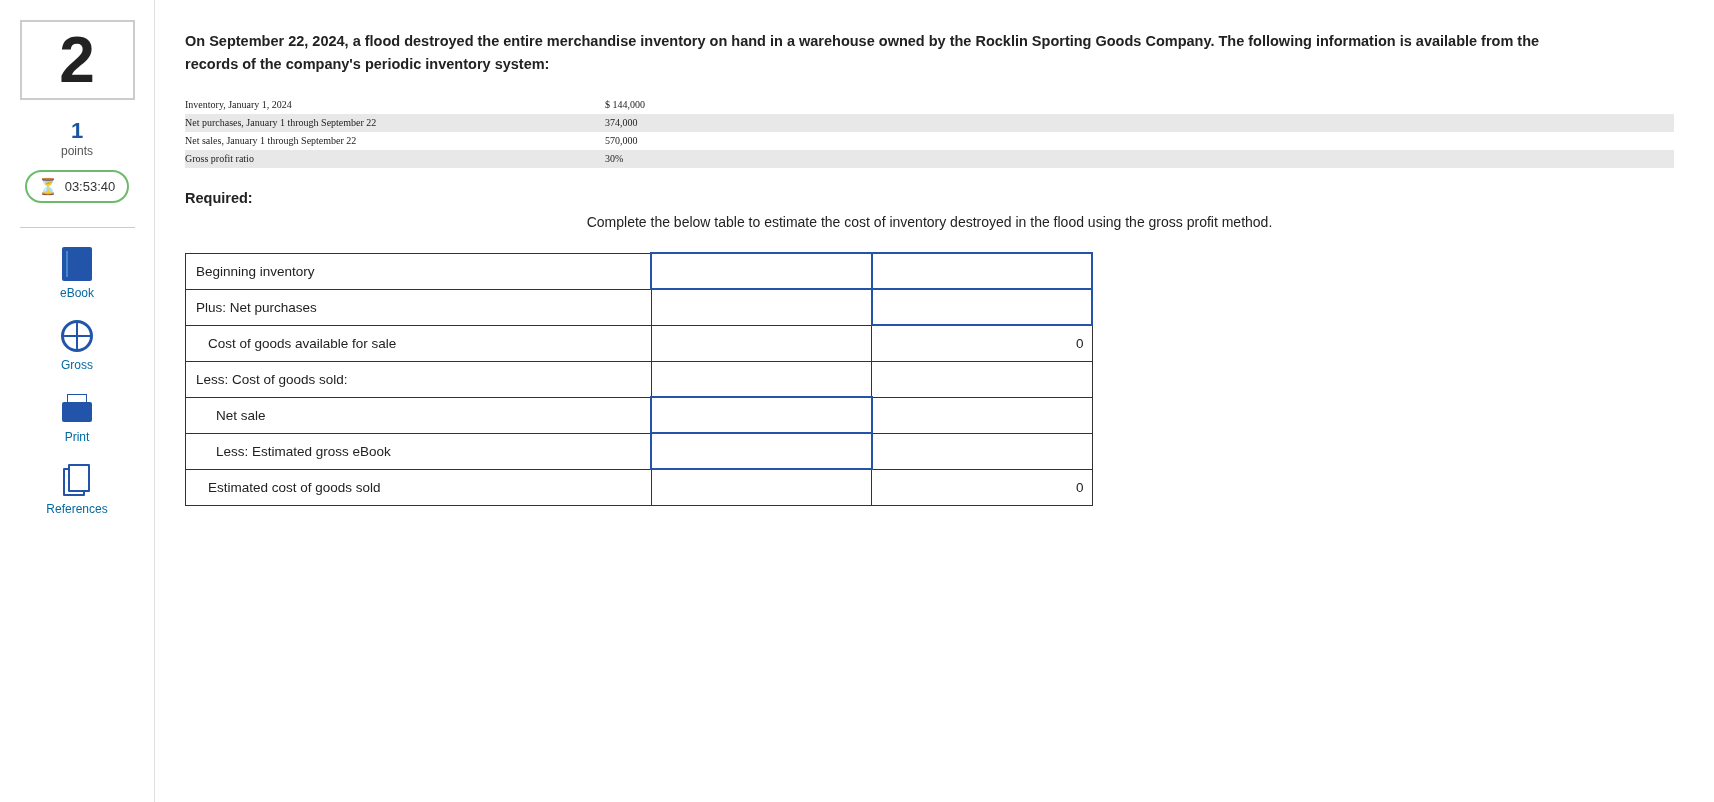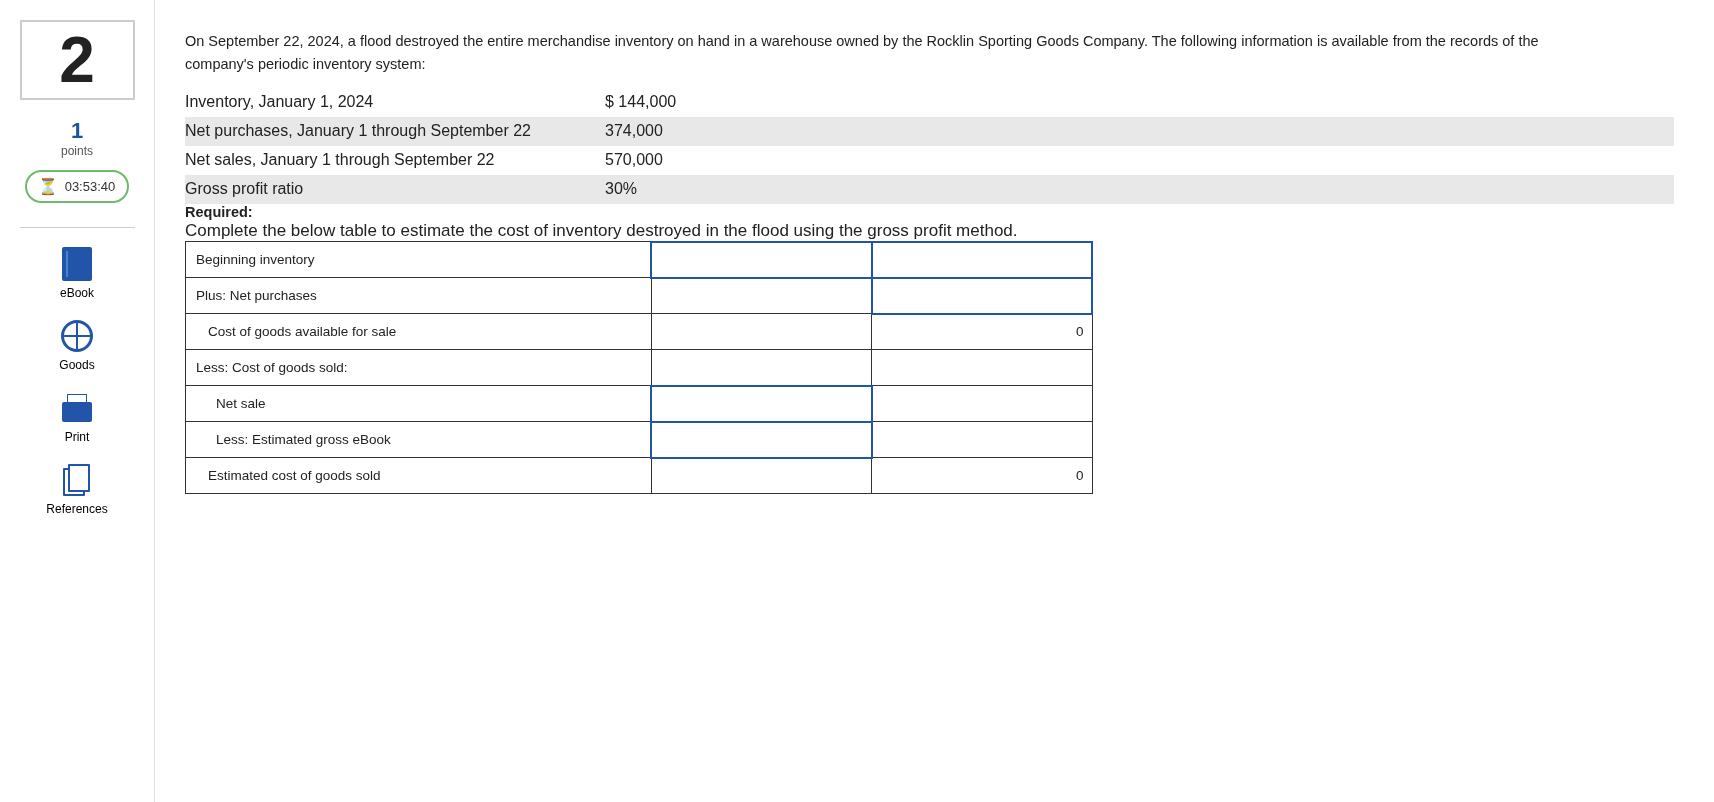--- a/index.html
+++ b/index.html
@@ -83,21 +83,21 @@
     }
     .sidebar-tool-icon {
       width: 36px;
       height: 36px;
       display: flex;
       align-items: center;
       justify-content: center;
     }
     .sidebar-tool-label {
       font-size: 12px;
-      color: #000000;
+      color: #0369a1;
     }
     
     .icon-ebook {
       width: 30px;
       height: 34px;
       background: #2255aa;
       border-radius: 2px;
       position: relative;
     }
     .icon-ebook::before {
@@ -175,49 +175,53 @@
     }
     
     .main-content {
       flex: 1;
       padding: 30px 40px 30px 30px;
       background: #fff;
     }
     .problem-text {
       font-size: 14.5px;
       line-height: 1.6;
-      margin-bottom: 12px;
+      margin-bottom: 20px;
       max-width: 1400px;
+      font-weight: bold;
     }
     
     .data-table {
-      font-family: Liberation Sans, sans-serif;
-      font-size: 16px;
+      font-family: Liberation Serif, serif;
+      font-size: 10px;
+      margin-bottom: 22px;
       line-height: 1.8;
     }
     .data-row {
       display: flex;
       gap: 40px;
     }
     .data-row-label {
       min-width: 380px;
     }
     .data-row-value {
       min-width: 80px;
     }
     .data-row.shaded {
       background: #e8e8e8;
     }
     .required-header {
       font-weight: bold;
-      margin-bottom: 1px;
+      margin-bottom: 8px;
       font-size: 14.5px;
     }
     .required-text {
-      font-size: 17px;
+      font-size: 14px;
+      margin-bottom: 22px;
+      text-align: center;
     }
     
     .answer-table {
       border-collapse: collapse;
       width: 908px;
       font-size: 13.5px;
     }
     .answer-table td {
       border: 1px solid #333;
       padding: 6px 10px;
@@ -286,21 +290,21 @@
     <div class="sidebar-tool">
       <div class="sidebar-tool-icon">
         <div class="icon-ebook"></div>
       </div>
       <span class="sidebar-tool-label">eBook</span>
     </div>
     <div class="sidebar-tool">
       <div class="sidebar-tool-icon">
         <div class="icon-hint"></div>
       </div>
-      <span class="sidebar-tool-label">Goods</span>
+      <span class="sidebar-tool-label">Gross</span>
     </div>
     <div class="sidebar-tool">
       <div class="sidebar-tool-icon">
         <div class="icon-print">
           <div class="icon-print-paper"></div>
           <div class="icon-print-body"></div>
         </div>
       </div>
       <span class="sidebar-tool-label">Print</span>
     </div>

